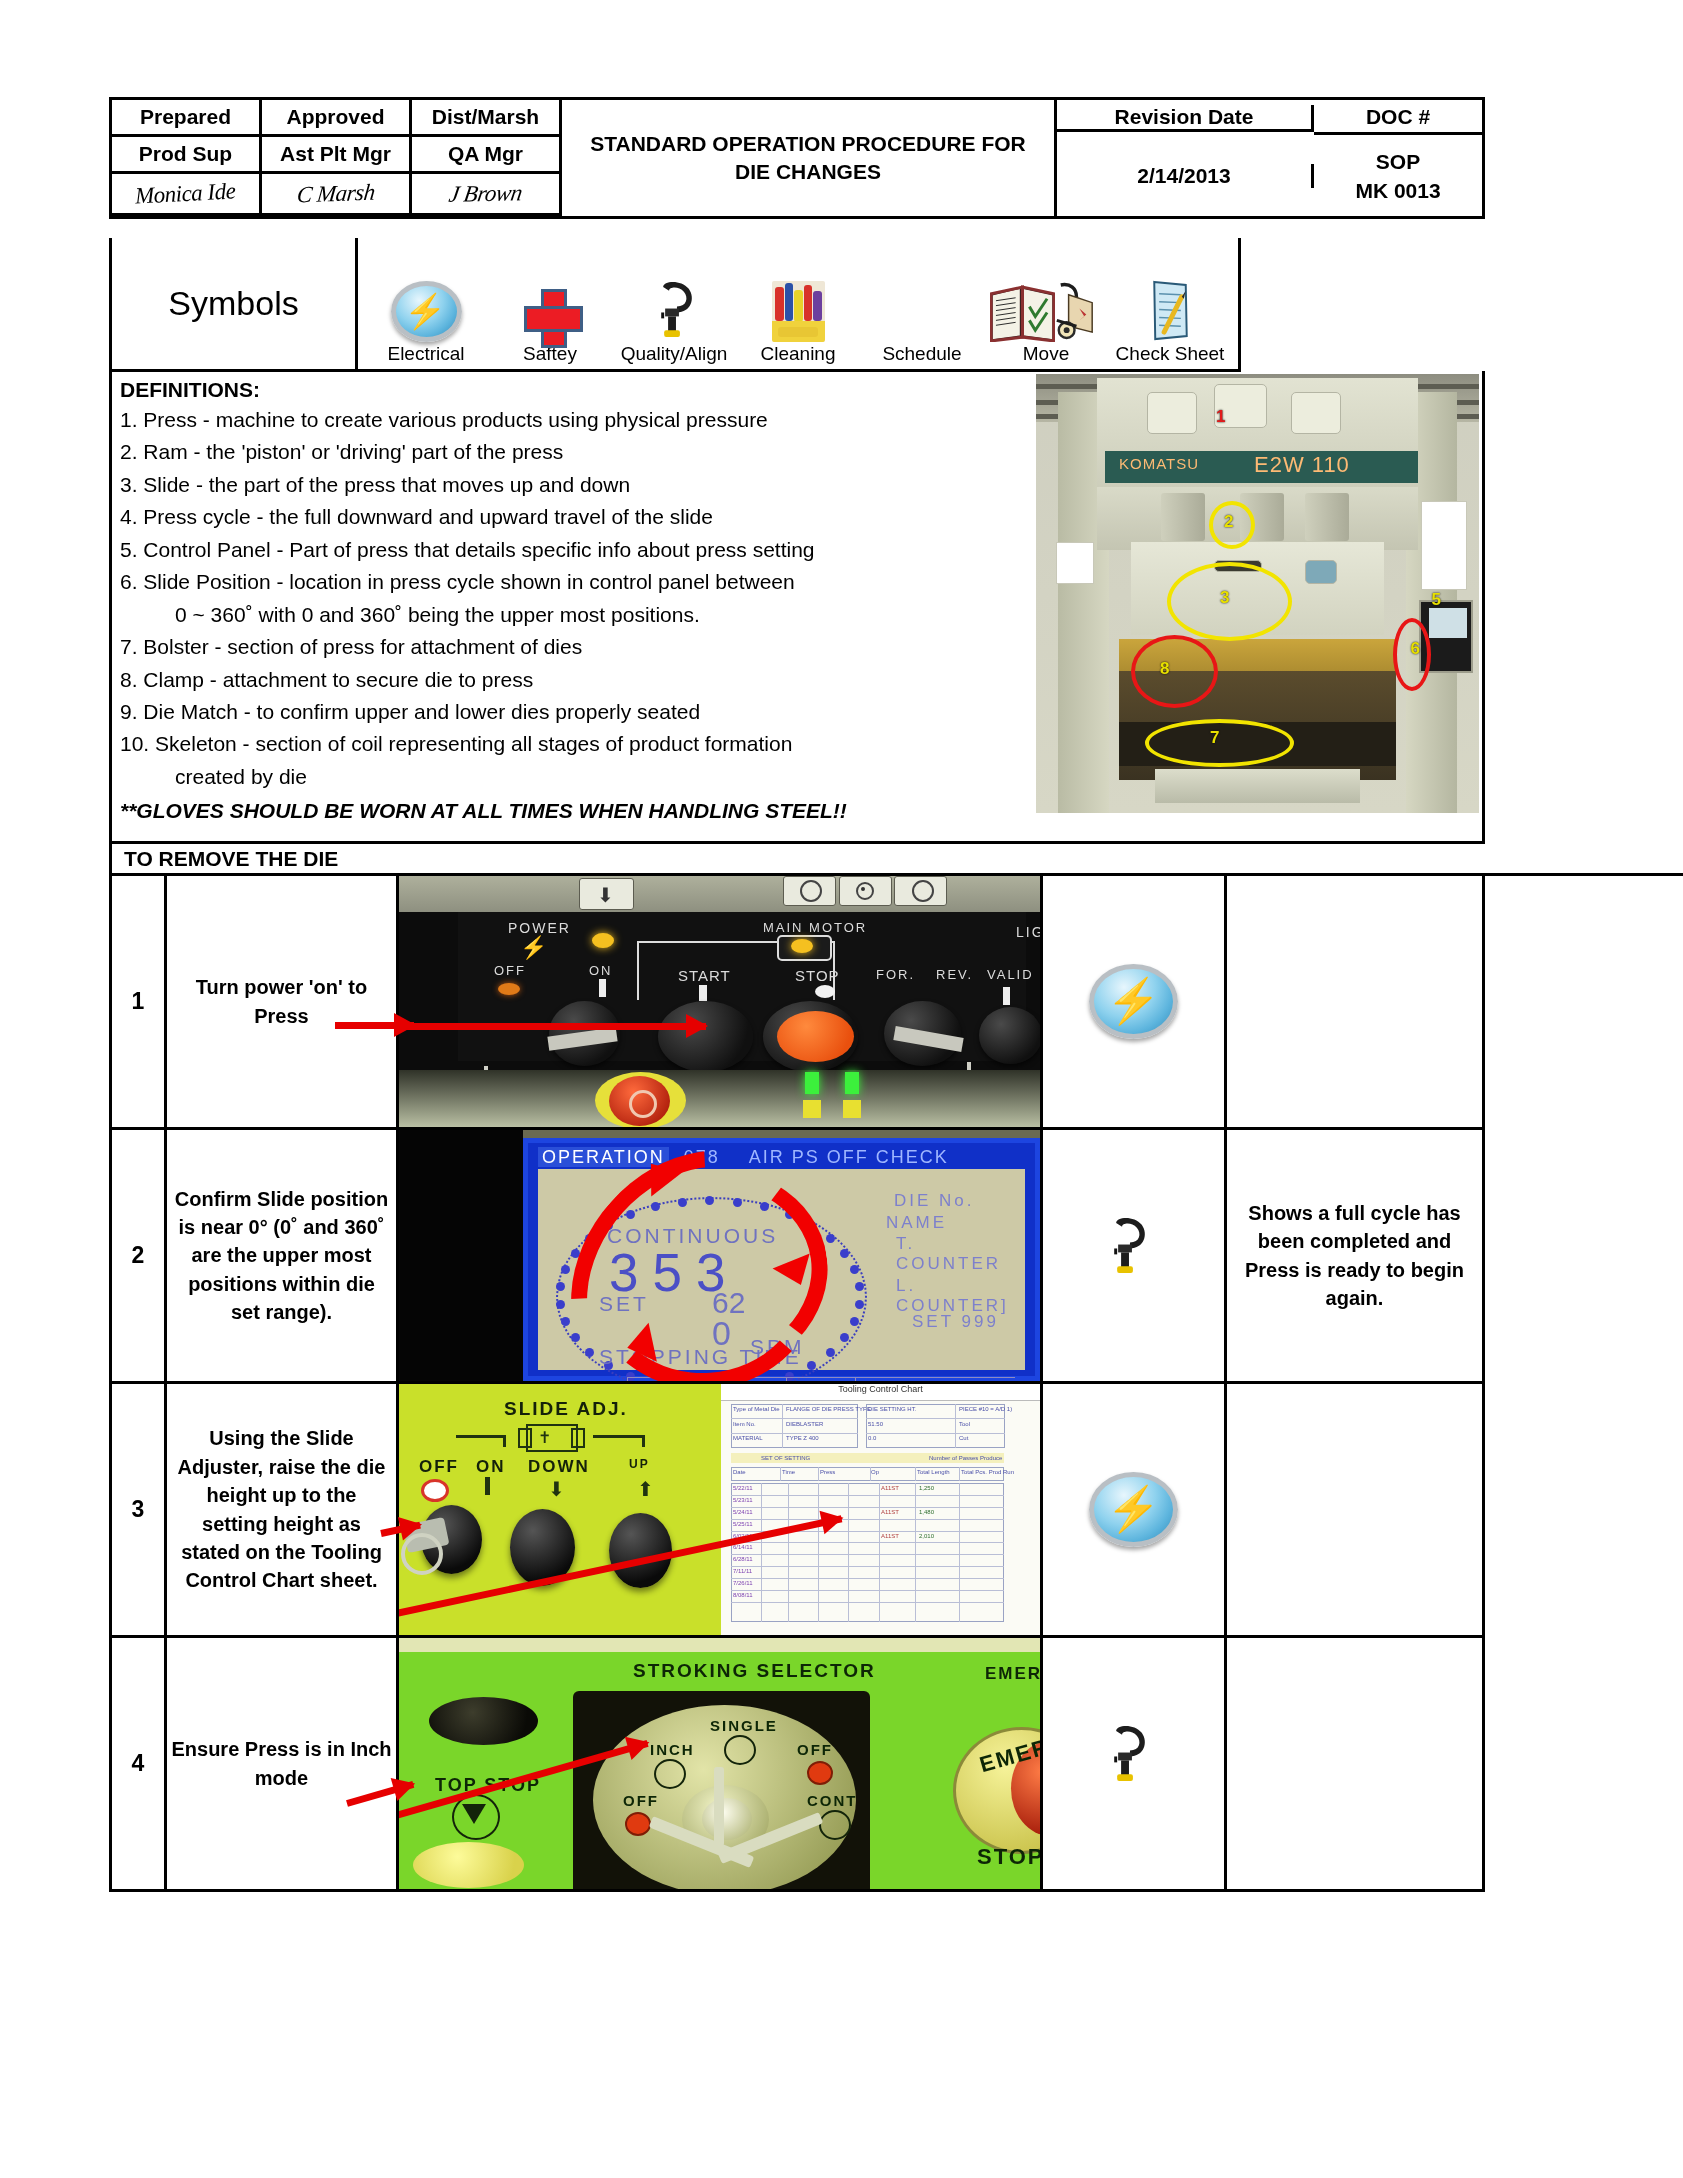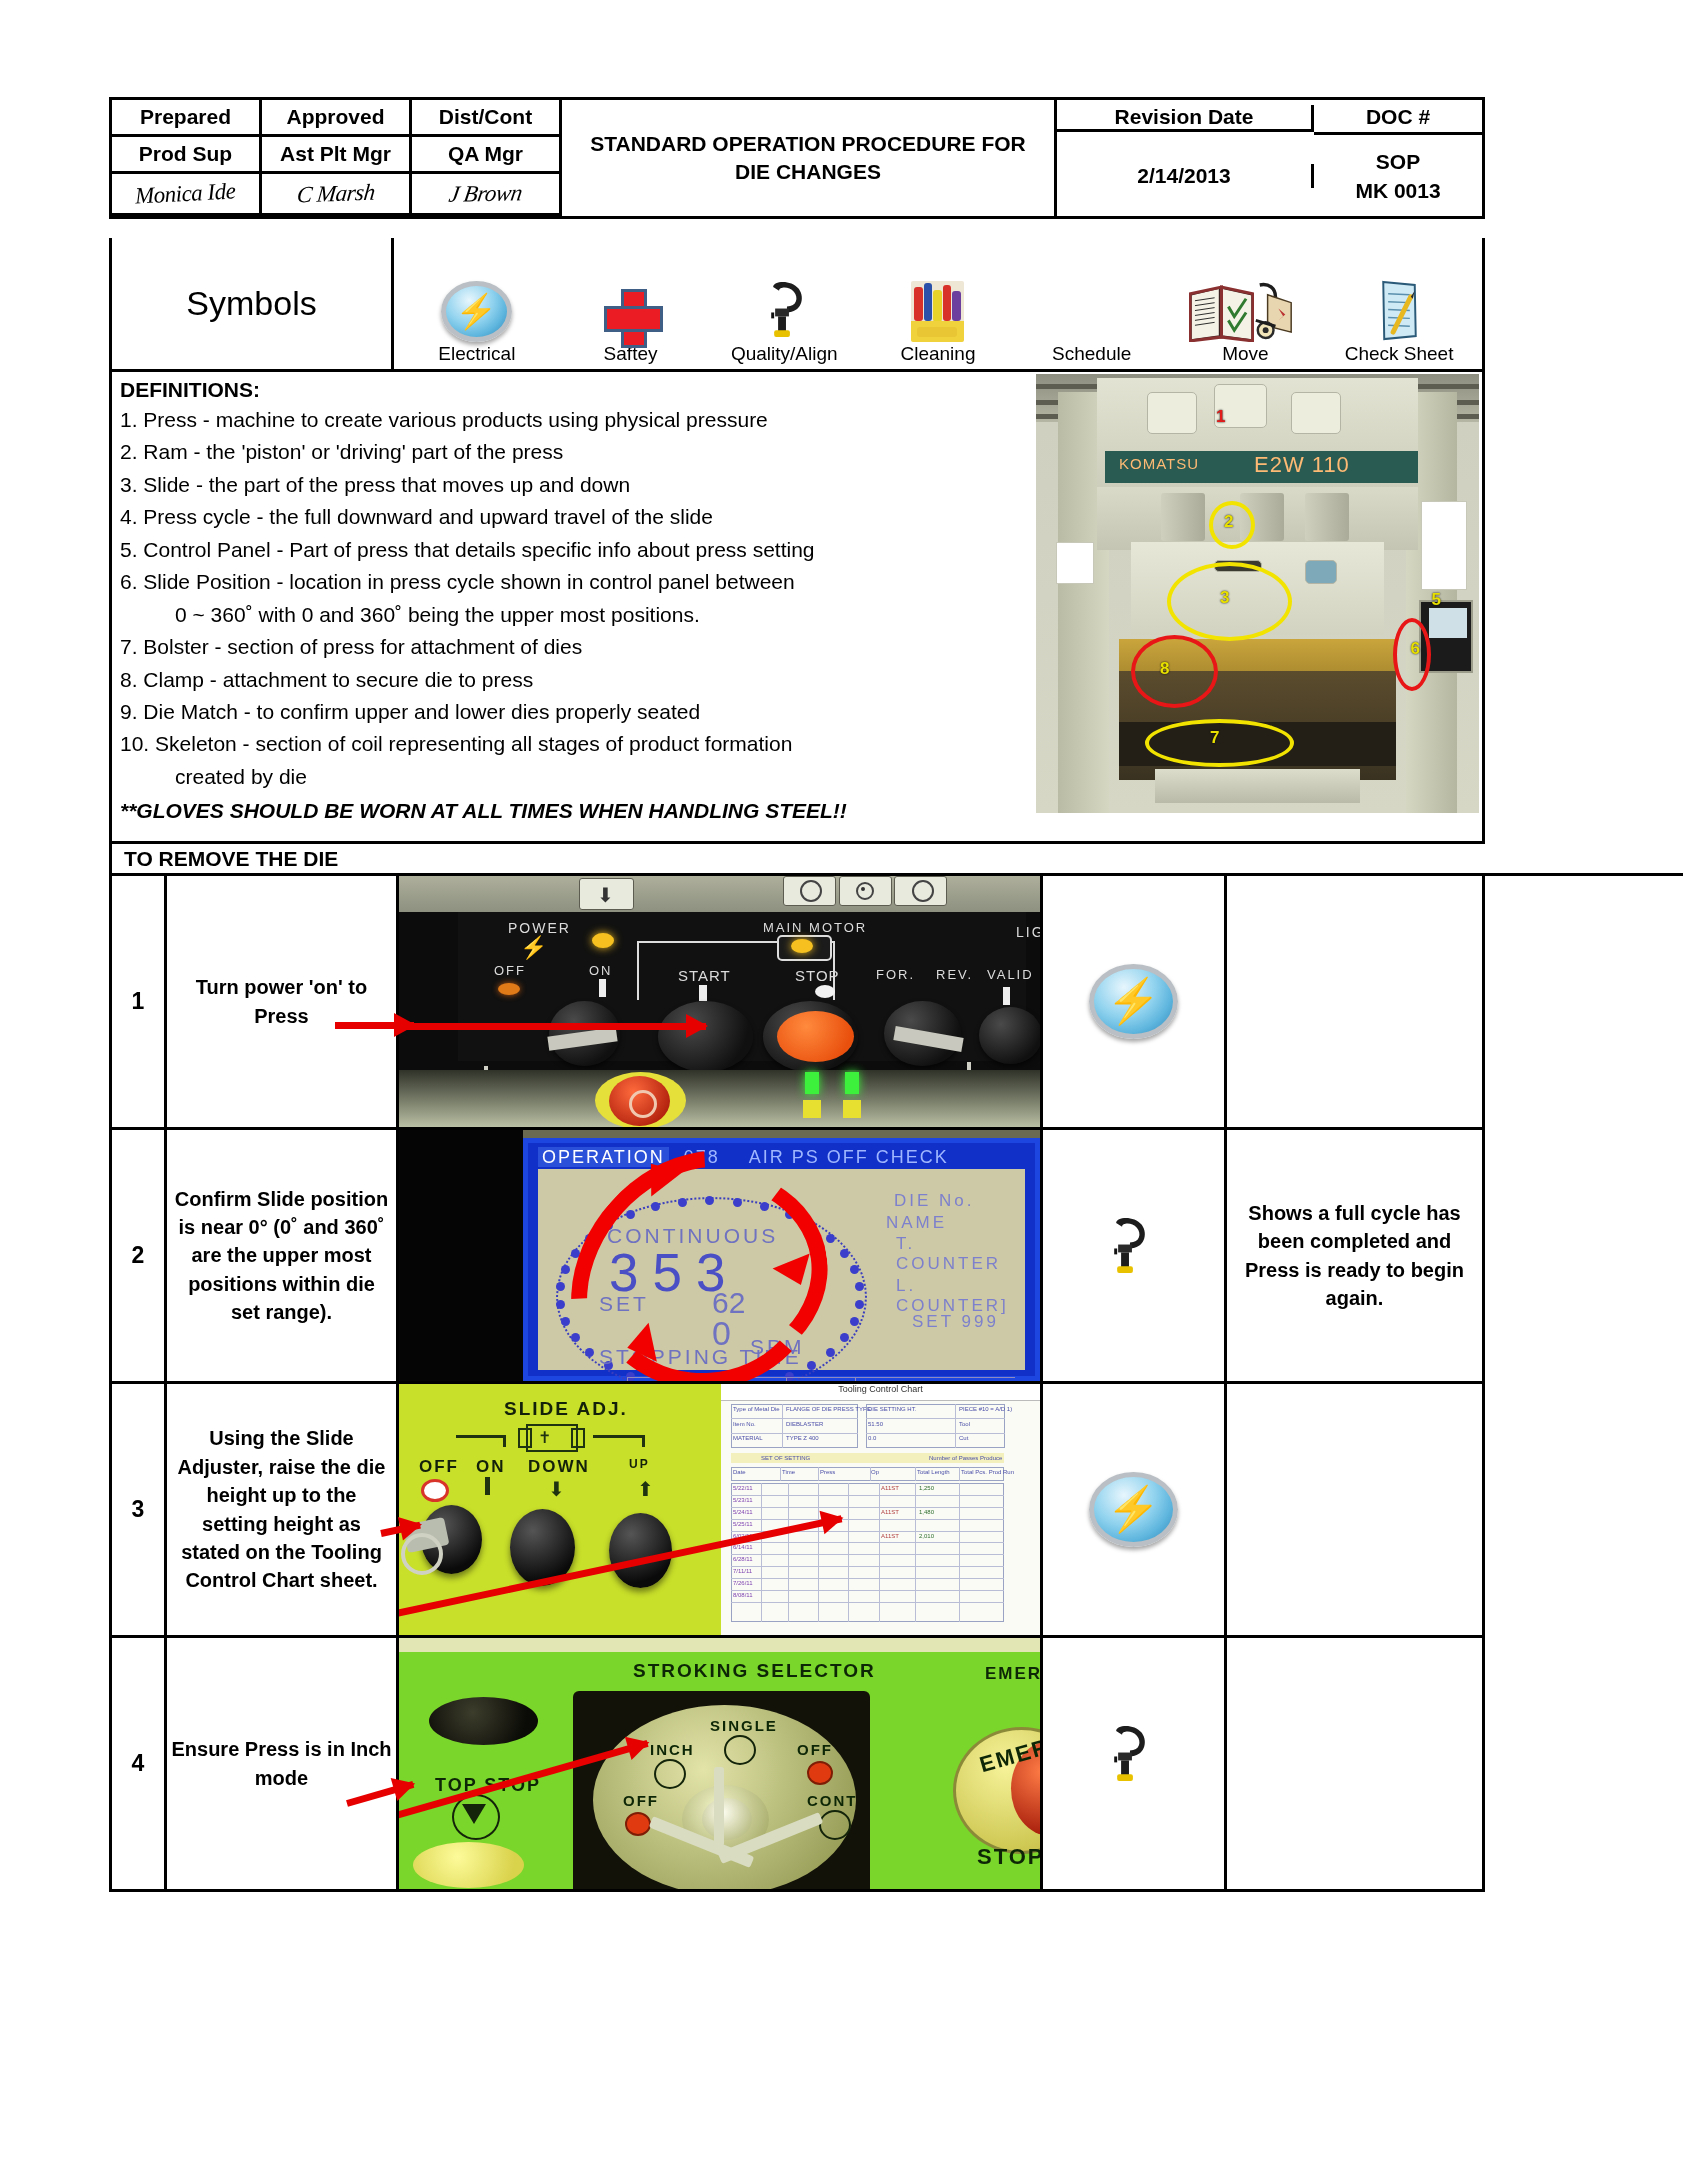--- a/index.html
+++ b/index.html
@@ -31,21 +31,21 @@
            font-weight:bold;font-size:21px;flex-direction:column;line-height:1.4;}
   .brd-b{border-bottom:3px solid #000;}
   .h-top{height:37px;}
   .h-bot{height:78px;}
   .sig{font-family:"Liberation Serif", serif;font-style:italic;font-size:23px;font-weight:normal;
        transform:rotate(-3deg);white-space:nowrap;letter-spacing:-0.5px;}
   .sig.s2{transform:rotate(-2deg) skewX(-8deg);}
   .sig.s3{transform:rotate(-1deg) skewX(-10deg);}
 
   
-  .symbols{position:absolute;left:109px;top:238px;width:1376px;height:134px;
+  .symbols{position:absolute;left:109px;top:238px;width:1132px;height:134px;
            border:3px solid #000;border-top:none;box-sizing:border-box;display:flex;}
   .sym-label{width:282px;border-right:3px solid #000;box-sizing:border-box;
              display:flex;align-items:center;justify-content:center;font-size:34px;}
   .sym-items{flex:1;display:flex;align-items:flex-end;justify-content:space-around;padding:0 6px 4px 6px;}
   .sym-item{display:flex;flex-direction:column;align-items:center;width:124px;}
   .sym-ico{height:77px;display:flex;align-items:flex-end;justify-content:center;}
   .sym-cap{font-size:19px;line-height:1.1;margin-top:2px;}
 
   
   .defs{position:absolute;left:109px;top:371px;width:1376px;height:473px;
@@ -190,21 +190,21 @@
 <body>
 
 <div class="page">
 
   <div class="hdr">
 
     <div class="hdr-sig">
       <div class="hdr-sig-row">
         <div class="hdr-cell">Prepared</div>
         <div class="hdr-cell">Approved</div>
-        <div class="hdr-cell">Dist/Cont</div>
+        <div class="hdr-cell">Dist/Marsh</div>
       </div>
       <div class="hdr-sig-row">
         <div class="hdr-cell">Prod Sup</div>
         <div class="hdr-cell">Ast Plt Mgr</div>
         <div class="hdr-cell">QA Mgr</div>
       </div>
       <div class="hdr-sig-row r3">
         <div class="hdr-cell">
             <span class="sig">Monica Ide</span>
           </div>

